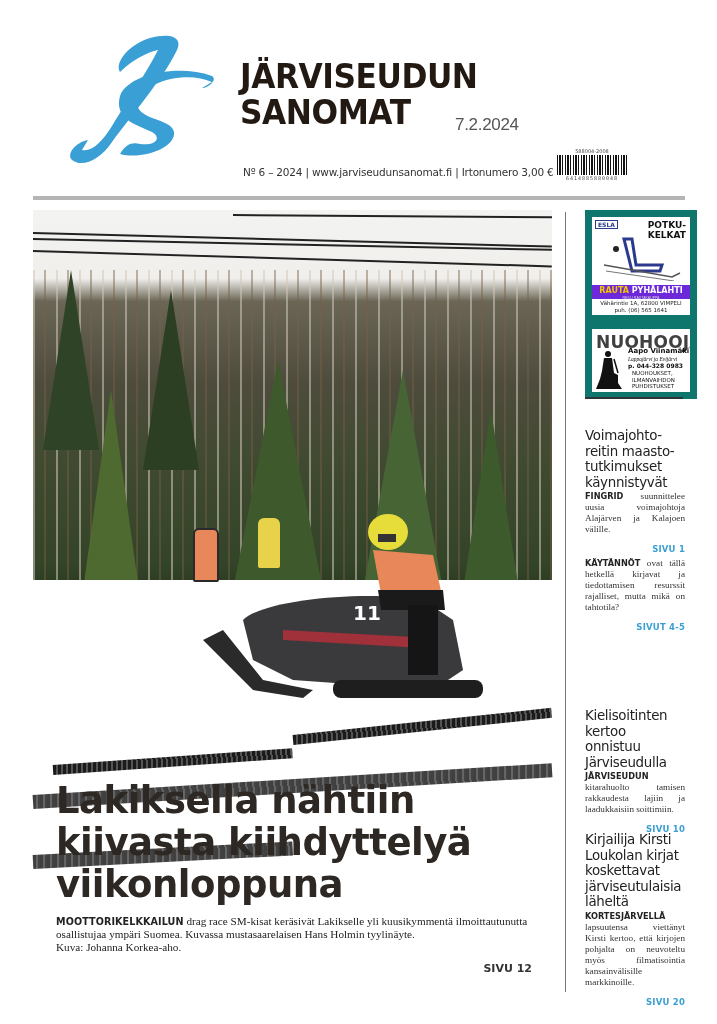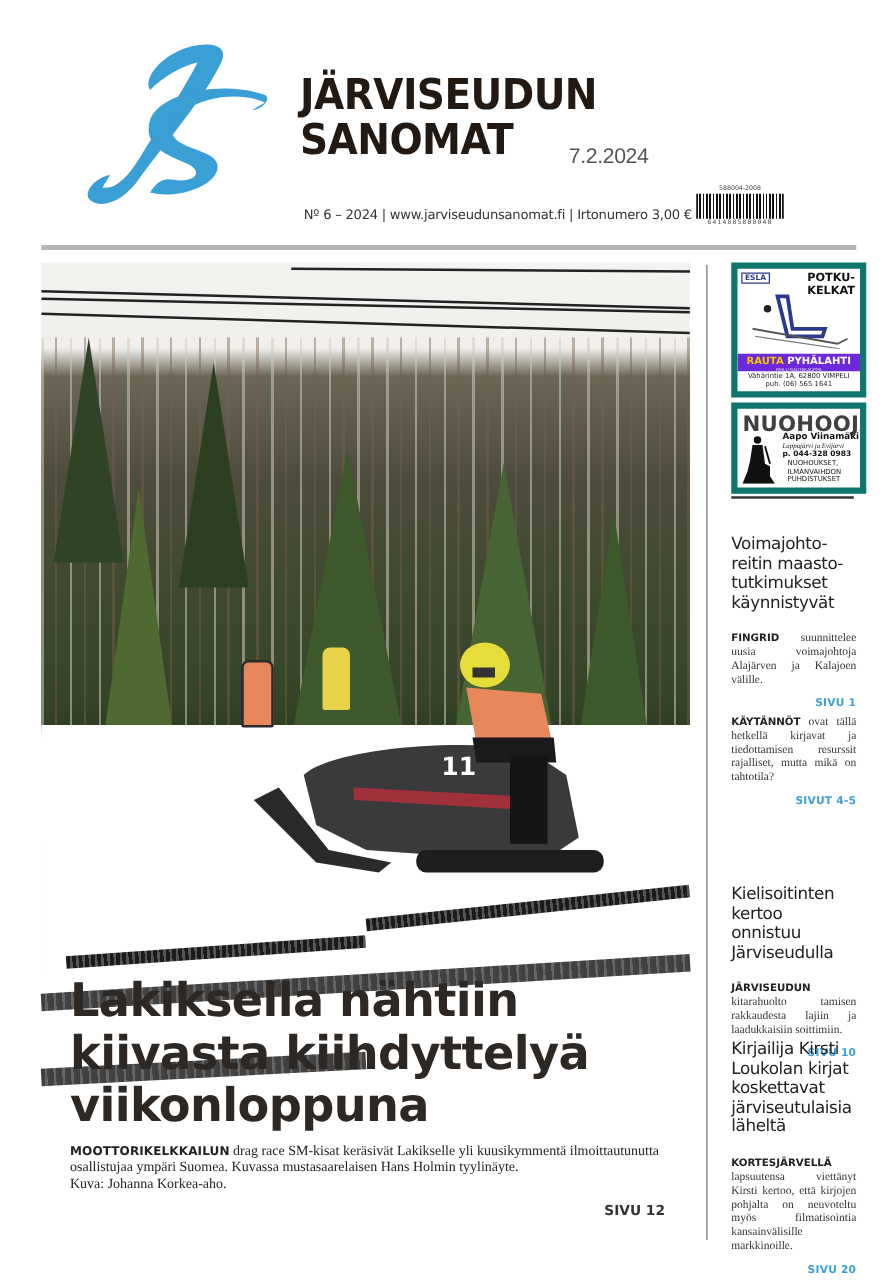--- a/index.html
+++ b/index.html
@@ -35,41 +35,41 @@
   .headline { position: absolute; left: 56px; top: 780px; font-family: "DejaVu Sans", sans-serif; font-weight: 700; font-size: 37px; line-height: 42px; color: #2d2823; letter-spacing: -0.5px; }
   .headline .hl { display: block; }
   .headline-band { position: absolute; height: 14px; background: repeating-linear-gradient(90deg, #1e1e1e 0 3px, #4a4a4a 3px 5px, #222 5px 7px); opacity: 0.85; transform-origin: left; }
 
   .lede { position: absolute; left: 56px; top: 915px; width: 490px; font-family: "Liberation Serif", serif; font-size: 11.2px; line-height: 13px; color: #222; }
   .lede .kicker { font-family: "DejaVu Sans", sans-serif; font-weight: 700; font-size: 9.6px; letter-spacing: 0.1px; }
   .lede-page { position: absolute; right: 185px; top: 962px; font-family: "DejaVu Sans", sans-serif; font-size: 11px; font-weight: 700; color: #333; }
 
   
   .vrule { position: absolute; left: 565px; top: 212px; width: 1px; height: 780px; background: #777; }
-  .ad { position: absolute; left: 585px; width: 98px; border: 5px solid #0f766e; background: #fff; overflow: hidden; }
+  .ad { position: absolute; left: 585px; width: 98px; border: 7px solid #0f766e; background: #fff; overflow: hidden; }
   .ad-esla { top: 210px; height: 98px; }
   .ad-esla .brand { position: absolute; left: 3px; top: 3px; font-size: 6px; border: 1px solid #2b3a8c; color: #2b3a8c; padding: 0 2px; font-weight: 700; font-family: "DejaVu Sans", sans-serif; }
   .ad-esla .headline-ad { position: absolute; right: 4px; top: 3px; font-family: "DejaVu Sans", sans-serif; font-weight: 700; font-size: 9px; line-height: 10px; text-align: left; color: #111; }
   .ad-esla .kick-sled { position: absolute; left: 10px; top: 18px; width: 80px; height: 46px; }
   .ad-esla .shop-band { position: absolute; left: 0; top: 68px; width: 100%; height: 14px; background: #6d28d9; color: #fff; font-family: "DejaVu Sans", sans-serif; font-weight: 700; font-size: 8px; text-align: center; line-height: 11px; }
   .ad-esla .shop-band .rauta { color: #f5c400; }
   .ad-esla .shop-tag { position: absolute; left: 0; top: 79px; width: 100%; font-size: 3.5px; color: #ddd; text-align: center; }
   .ad-esla .addr { position: absolute; left: 0; top: 83px; width: 100%; font-size: 5.5px; line-height: 7px; text-align: center; color: #222; font-family: "DejaVu Sans", sans-serif; }
   .ad-nuo { top: 322px; height: 63px; }
   .ad-nuo .nuo-title { position: absolute; left: 4px; top: 3px; font-family: "DejaVu Sans", sans-serif; font-weight: 700; font-size: 17px; color: #404040; letter-spacing: 0.2px; }
   .ad-nuo .sweep { position: absolute; left: 4px; top: 20px; width: 26px; height: 40px; }
   .ad-nuo .nuo-name { position: absolute; left: 36px; top: 18px; font-family: "DejaVu Sans", sans-serif; font-weight: 700; font-size: 7px; color: #111; }
   .ad-nuo .nuo-area { position: absolute; left: 36px; top: 27px; font-family: "Liberation Serif", serif; font-style: italic; font-size: 5.5px; color: #111; }
   .ad-nuo .nuo-phone { position: absolute; left: 36px; top: 33px; font-family: "DejaVu Sans", sans-serif; font-weight: 700; font-size: 6px; color: #111; }
   .ad-nuo .nuo-svc { position: absolute; left: 40px; top: 41px; font-family: "DejaVu Sans", sans-serif; font-size: 5.5px; line-height: 6.5px; color: #111; }
   .hrule-right { position: absolute; left: 585px; top: 397px; width: 98px; height: 2px; background: #333; }
 
   .teaser { position: absolute; left: 585px; width: 100px; }
   .teaser .t-title { font-family: "DejaVu Sans", sans-serif; font-size: 13.4px; line-height: 15.5px; color: #222; letter-spacing: -0.3px; }
-  .teaser .t-body { font-family: "Liberation Serif", serif; font-size: 9.2px; line-height: 11px; color: #333; margin-top: 15px; text-align: justify; }
+  .teaser .t-body { font-family: "Liberation Serif", serif; font-size: 9.2px; line-height: 11px; color: #333; margin-top: 1px; text-align: justify; }
   .teaser .t-kicker { font-family: "DejaVu Sans", sans-serif; font-weight: 700; font-size: 8.2px; color: #222; }
   .teaser .t-page { font-family: "DejaVu Sans", sans-serif; font-size: 8.5px; color: #3aa0d4; text-align: right; margin-top: 9px; font-weight: 700; letter-spacing: 0.2px; }
 </style>
 </head>
 <body>
 
 <svg class="logo" viewBox="0 0 170 150">
   <path d="M88 8 C110 2 122 8 114 22 C100 50 72 82 50 112 C38 130 20 138 10 130 C4 124 14 112 26 110 L20 120 C30 122 40 112 50 96 C66 70 86 40 96 20 C86 22 70 30 58 42 C52 32 68 14 88 8 Z" fill="#3a9fd5"></path>
   <path d="M150 52 C124 40 80 52 76 72 C72 90 110 88 112 102 C114 118 80 130 58 124 C64 114 70 112 78 114 C94 116 100 108 90 102 C72 94 52 88 58 66 C66 44 116 34 150 46 C156 50 146 58 140 58 Z" fill="#3a9fd5"></path>
 </svg>

